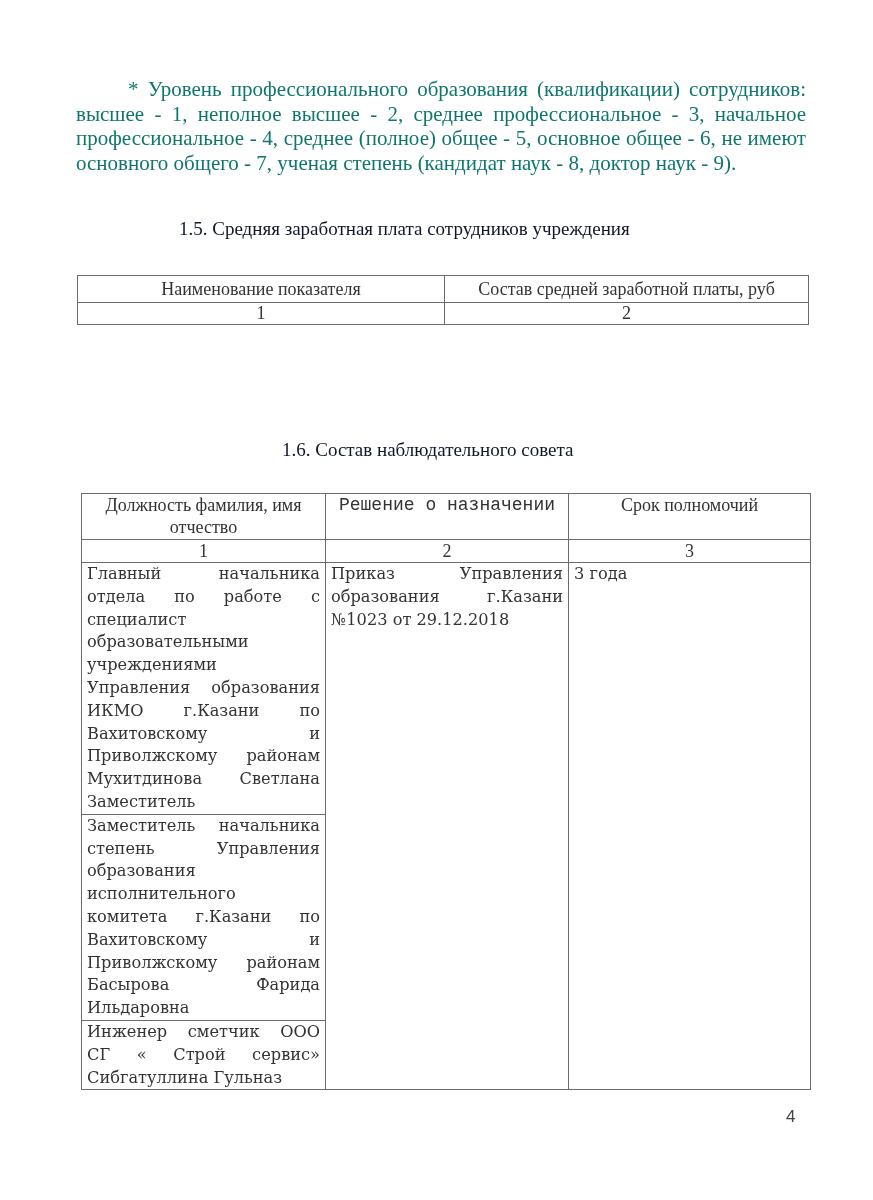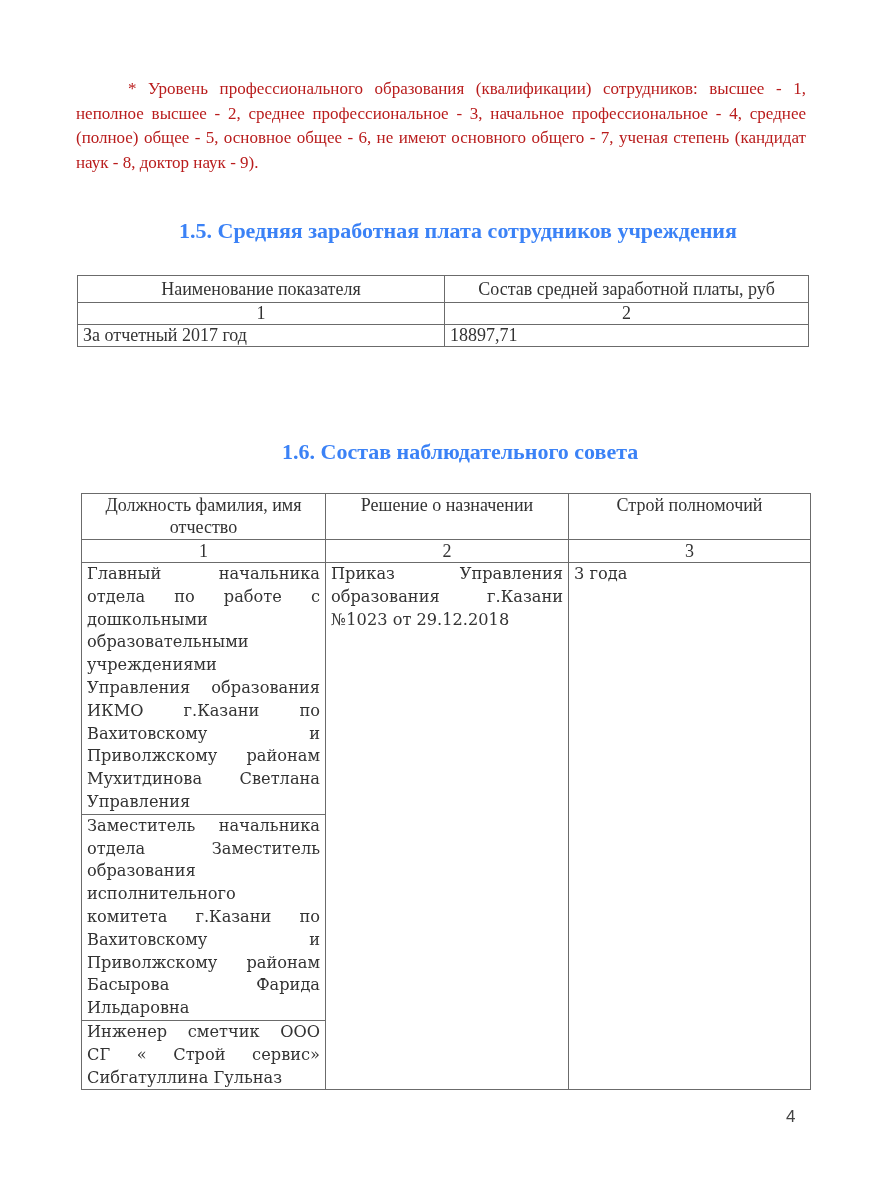--- a/index.html
+++ b/index.html
@@ -2,42 +2,42 @@
 <html><head>
 <meta charset="utf-8">
 <style>
   html, body { margin: 0; padding: 0; }
   body {
     width: 873px; height: 1200px; background: #ffffff; position: relative; overflow: hidden;
     font-family: "Liberation Serif", "DejaVu Serif", serif; color: #2a2a2a;
   }
   .note {
     position: absolute; left: 76px; top: 77px; width: 730px;
-    font-size: 17px; line-height: 24.5px; text-align: justify; text-align-last: left;
-    text-indent: 52px; color: #b91c1c;
+    font-size: 21px; line-height: 24.5px; text-align: justify; text-align-last: left;
+    text-indent: 52px; color: #0f766e;
   }
   .h {
-    position: absolute; font-weight: bold; font-size: 22px; color: #3b82f6;
+    position: absolute; font-weight: normal; font-size: 19px; color: #0f172a;
     white-space: nowrap;
   }
   .h1 { left: 179px; top: 218px; }
   .h2 { left: 282px; top: 439px; }
 
   table { border-collapse: collapse; position: absolute; color: #333; }
   td { border: 1px solid #6b6b6b; padding: 0 5px; vertical-align: top; }
 
   #t1 { left: 77px; top: 275px; width: 732px; font-size: 18px; }
   #t1 td { height: 21px; line-height: 21px; }
   #t1 .c1 { width: 356px; }
   #t1 .center { text-align: center; }
   #t1 .hdr td { height: 24px; line-height: 26px; }
 
   #t2 { left: 81px; top: 493px; width: 730px; font-size: 18px; }
   #t2 .c1 { width: 233px; margin-top: 31px; }
-  #t2 .c2 { width: 232px; }
+  #t2 .c2 { width: 232px; font-family: Liberation Mono, monospace; }
   #t2 .hdr td { height: 45px; line-height: 22px; text-align: center; padding-top: 0; }
   #t2 .num td { height: 22px; line-height: 22px; text-align: center; }
   #t2 .body td { line-height: 22.8px; font-family: "DejaVu Serif", serif; font-size: 16.2px; }
   #t2 .j { text-align: justify; text-align-last: left; }
   #t2 .j span.line { display: block; text-align: justify; text-align-last: justify; }
   #t2 .j span.last { text-align-last: left; }
 
   .pagenum {
     position: absolute; left: 786px; top: 1107px;
     font-family: "Liberation Sans", "DejaVu Sans", sans-serif; font-size: 17px; color: #444;
@@ -53,66 +53,62 @@
 <table id="t1">
   <tbody>
       <tr class="hdr">
     <td class="c1 center">Наименование показателя</td>
     <td class="center">Состав средней заработной платы, руб</td>
   </tr>
   <tr>
     <td class="center">1</td>
     <td class="center">2</td>
   </tr>
-  <tr>
-    <td>За отчетный 2017 год</td>
-    <td>18897,71</td>
-  </tr>
 </tbody>
   </table>
 
 <div class="h h2">1.6. Состав наблюдательного совета</div>
 
 <table id="t2">
   <tbody>
       <tr class="hdr">
     <td class="c1">Должность фамилия, имя отчество</td>
     <td class="c2">Решение о назначении</td>
-    <td>Строй полномочий</td>
+    <td>Срок полномочий</td>
   </tr>
   <tr class="num">
     <td>1</td>
     <td>2</td>
     <td>3</td>
   </tr>
   <tr class="body">
     <td class="j">
           <span class="line">Главный начальника</span>
           <span class="line">отдела по работе с</span>
-          <span class="line last">дошкольными</span>
+          <span class="line last">специалист</span>
           <span class="line last">образовательными</span>
           <span class="line last">учреждениями</span>
           <span class="line">Управления образования</span>
           <span class="line">ИКМО г.Казани по</span>
           <span class="line">Вахитовскому и</span>
           <span class="line">Приволжскому районам</span>
           <span class="line">Мухитдинова Светлана</span>
-          <span class="line last">Управления</span>
+          <span class="line last">Заместитель</span>
         </td>
     <td class="j" rowspan="3">
           <span class="line">Приказ Управления</span>
           <span class="line">образования г.Казани</span>
           <span class="line last">№1023 от 29.12.2018</span>
         </td>
     <td rowspan="3">3 года</td>
   </tr>
   <tr class="body">
     <td class="j">
           <span class="line">Заместитель начальника</span>
-          <span class="line">отдела Заместитель</span>
+          <span class="line">степень Управления</span>
           <span class="line last">образования</span>
           <span class="line last">исполнительного</span>
           <span class="line">комитета г.Казани по</span>
           <span class="line">Вахитовскому и</span>
           <span class="line">Приволжскому районам</span>
           <span class="line">Басырова Фарида</span>
           <span class="line last">Ильдаровна</span>
         </td>
   </tr>
   <tr class="body">

